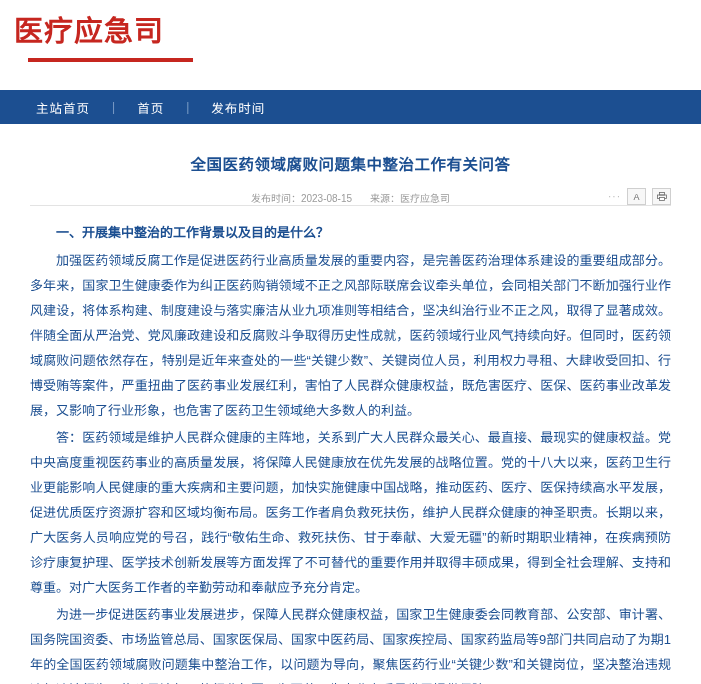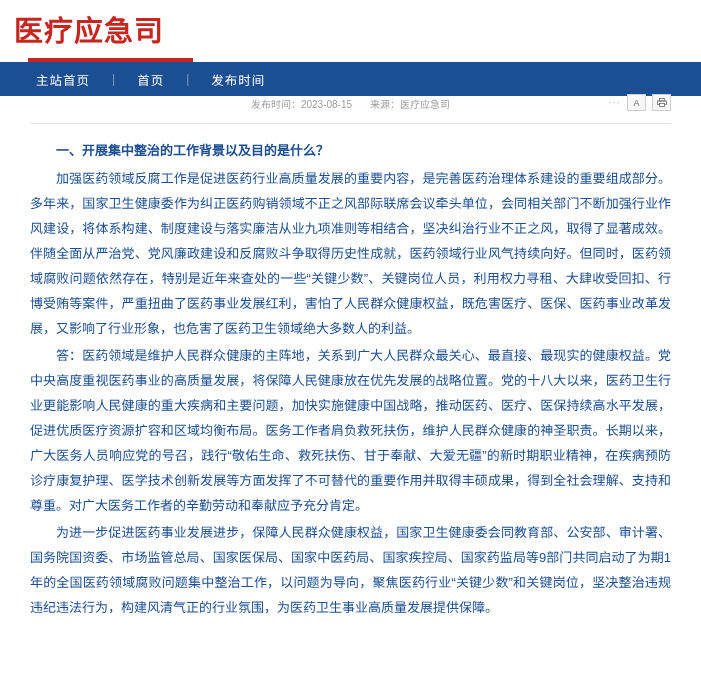--- a/index.html
+++ b/index.html
@@ -48,20 +48,21 @@
   }
 
   
   .nav-bar {
     height: 34px;
     background: #1c4f91;
     display: flex;
     align-items: center;
     padding-left: 14px;
     box-sizing: border-box;
+    margin-top: 28px;
   }
   .nav-item {
     color: #ffffff;
     font-size: 12.5px;
     padding: 0 22px;
     text-decoration: none;
     white-space: nowrap;
     letter-spacing: 1px;
   }
   .nav-sep {
@@ -79,21 +80,21 @@
     color: #1c4f91;
     font-size: 15.5px;
     font-weight: 700;
     margin-top: 28px;
     margin-bottom: 16px;
     letter-spacing: 0.5px;
   }
   .meta-row {
     position: relative;
     border-bottom: 1px solid #e3e3e3;
-    padding-bottom: 12px;
+    padding-bottom: 0;
     display: flex;
     align-items: center;
     justify-content: center;
     gap: 18px;
     color: #9b9b9b;
     font-size: 10px;
   }
   .meta-item { white-space: nowrap; }
   .meta-tools {
     position: absolute;
@@ -160,20 +161,21 @@
   <nav class="nav-bar">
     <a class="nav-item" href="#">主站首页</a>
     <span class="nav-sep">|</span>
     <a class="nav-item" href="#">首页</a>
     <span class="nav-sep">|</span>
     <a class="nav-item" href="#">发布时间</a>
   </nav>
 
   <main class="article">
 
+    <h1 class="article-title">全国医药领域腐败问题集中整治工作有关问答</h1>
 
     <div class="meta-row">
       <span class="meta-item"><span>发布时间：</span><span>2023-08-15</span></span>
       <span class="meta-item"><span>来源：</span><span>医疗应急司</span></span>
 
       <span class="meta-tools">
         <span class="tool-dots">···</span>
         <span class="tool-box">
           <span>A</span>
         </span>

